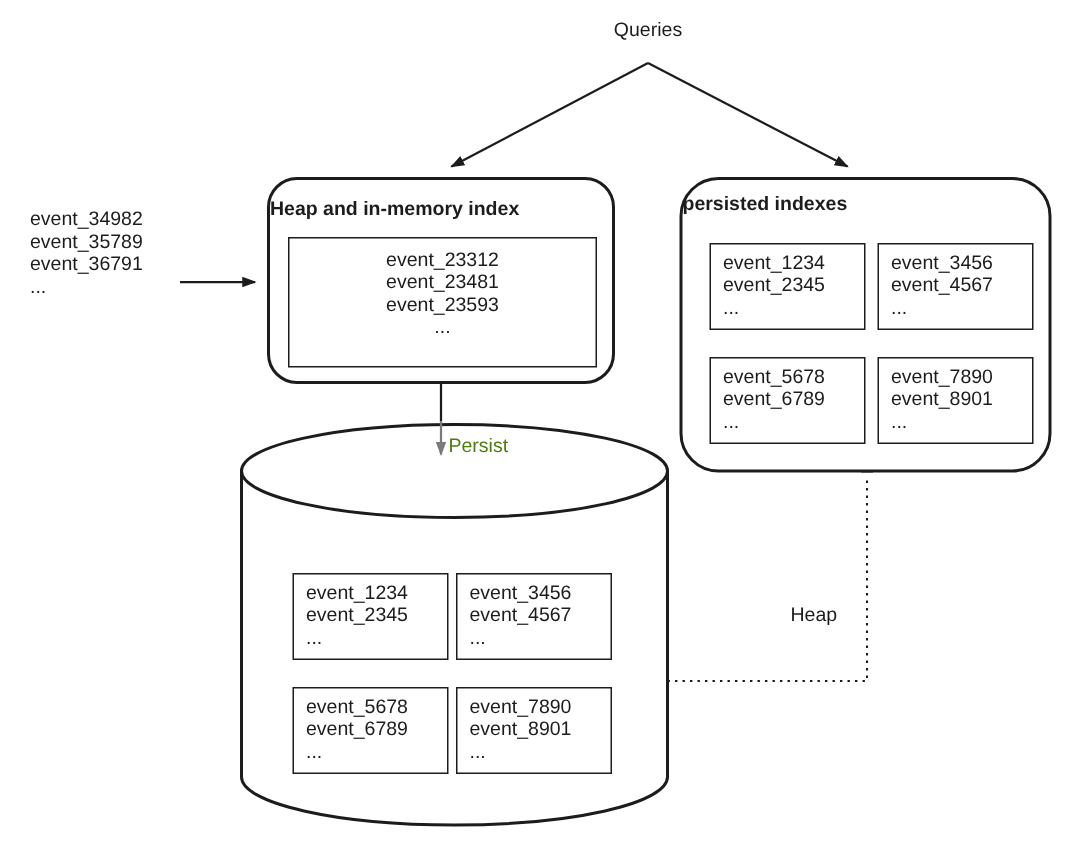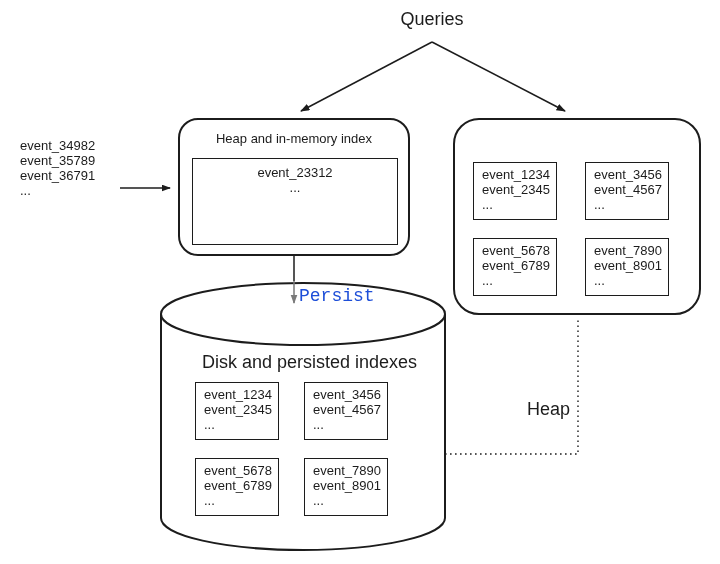--- a/index.html
+++ b/index.html
@@ -11,52 +11,52 @@
     font-family: "Liberation Sans", "DejaVu Sans", sans-serif;
     color: #1c1c1c;
     font-size: 13px;
     overflow: hidden;
   }
   svg.connectors {
     position: absolute;
     left: 0; top: 0;
     width: 720px; height: 564px;
   }
-  .lbl { position: absolute; font-size: 18px; line-height: 15px; white-space: nowrap; }
+  .lbl { position: absolute; font-size: 13px; line-height: 15px; white-space: nowrap; }
   .queries-lbl { left: 392px; top: 12px; width: 80px; text-align: center; }
-  .persist-lbl { left: 299px; top: 289px; color: #1d4ed8; font-family: Liberation Mono, monospace; }
+  .persist-lbl { left: 299px; top: 289px; color: #4d7c0f; }
   .load-lbl { left: 527px; top: 402px; }
   .disk-title { left: 202px; top: 355px; }
 
   .ev-lines div { font-size: 13px; line-height: 15px; }
   .input-list { position: absolute; left: 20px; top: 138px; }
 
   .round-box {
     position: absolute;
     border: 2px solid #1c1c1c;
     background: #ffffff;
     box-sizing: border-box;
   }
   .heap-box { left: 178px; top: 118px; width: 232px; height: 138px; border-radius: 20px; }
   .offheap-box { left: 453px; top: 118px; width: 248px; height: 197px; border-radius: 26px; }
   .box-title {
     position: absolute; left: 0; right: 0; top: 11px;
-    text-align: center; font-size: 13px; line-height: 15px;
+    font-size: 13px; line-height: 15px; font-weight: bold;
   }
   .offheap-box .box-title { top: 8px; }
 
   .heap-inner {
     position: absolute; left: 192px; top: 158px;
     width: 206px; height: 87px;
     border: 1.5px solid #1c1c1c; box-sizing: border-box;
     background: #ffffff; text-align: center; padding-top: 6px;
   }
   .segment {
     position: absolute;
-    width: 84px; height: 58px;
+    width: 104px; height: 58px;
     border: 1.5px solid #1c1c1c; box-sizing: border-box;
     background: #ffffff;
     padding: 4px 0 0 8px;
   }
 </style>
 </head>
 <body>
 
 <div class="canvas">
 
@@ -94,25 +94,28 @@
     <div>event_35789</div>
     <div>event_36791</div>
     <div>...</div>
   </div>
 
   <div class="round-box heap-box">
     <div class="box-title">Heap and in-memory index</div>
   </div>
   <div class="heap-inner ev-lines">
     <div>event_23312</div>
+    <div>event_23481</div>
+    <div>event_23593</div>
     <div>...</div>
   </div>
 
   <div class="round-box offheap-box">
     <div class="box-title">
+      <div>persisted indexes</div>
     </div>
   </div>
   <div class="segment ev-lines" style="left:473px; top:162px;">
     <div>event_1234</div>
     <div>event_2345</div>
     <div>...</div>
   </div>
   <div class="segment ev-lines" style="left:585px; top:162px;">
     <div>event_3456</div>
     <div>event_4567</div>
@@ -122,21 +125,20 @@
     <div>event_5678</div>
     <div>event_6789</div>
     <div>...</div>
   </div>
   <div class="segment ev-lines" style="left:585px; top:238px;">
     <div>event_7890</div>
     <div>event_8901</div>
     <div>...</div>
   </div>
 
-  <div class="lbl disk-title">Disk and persisted indexes</div>
   <div class="segment ev-lines" style="left:195px; top:382px;">
     <div>event_1234</div>
     <div>event_2345</div>
     <div>...</div>
   </div>
   <div class="segment ev-lines" style="left:304px; top:382px;">
     <div>event_3456</div>
     <div>event_4567</div>
     <div>...</div>
   </div>

